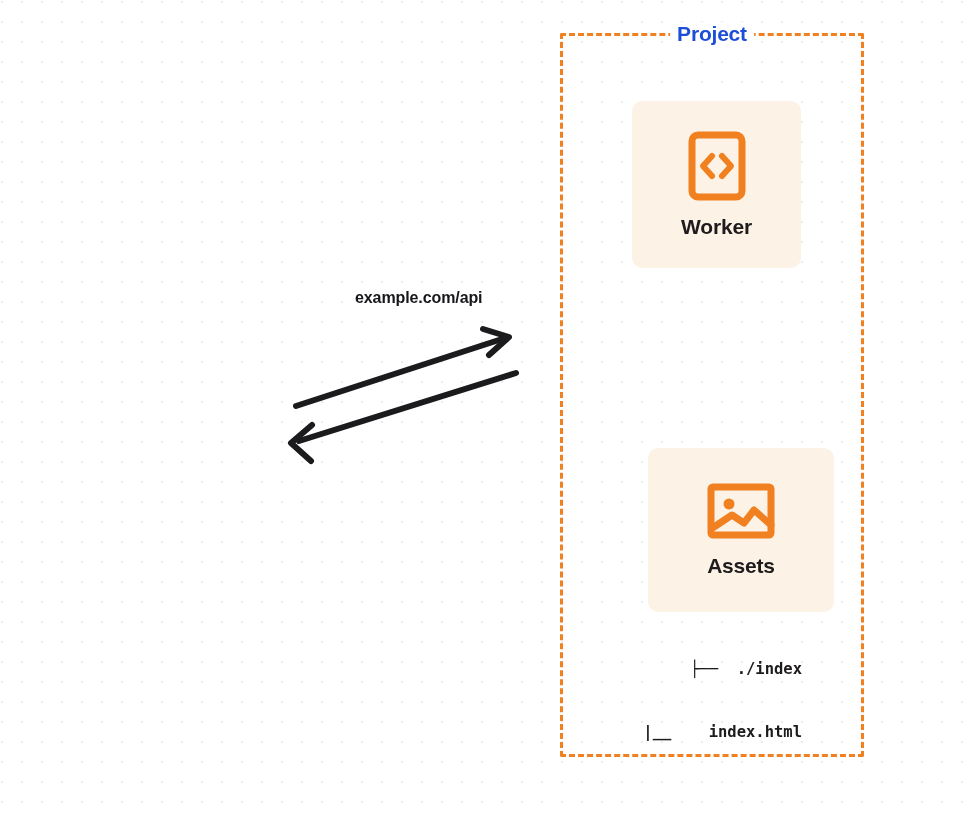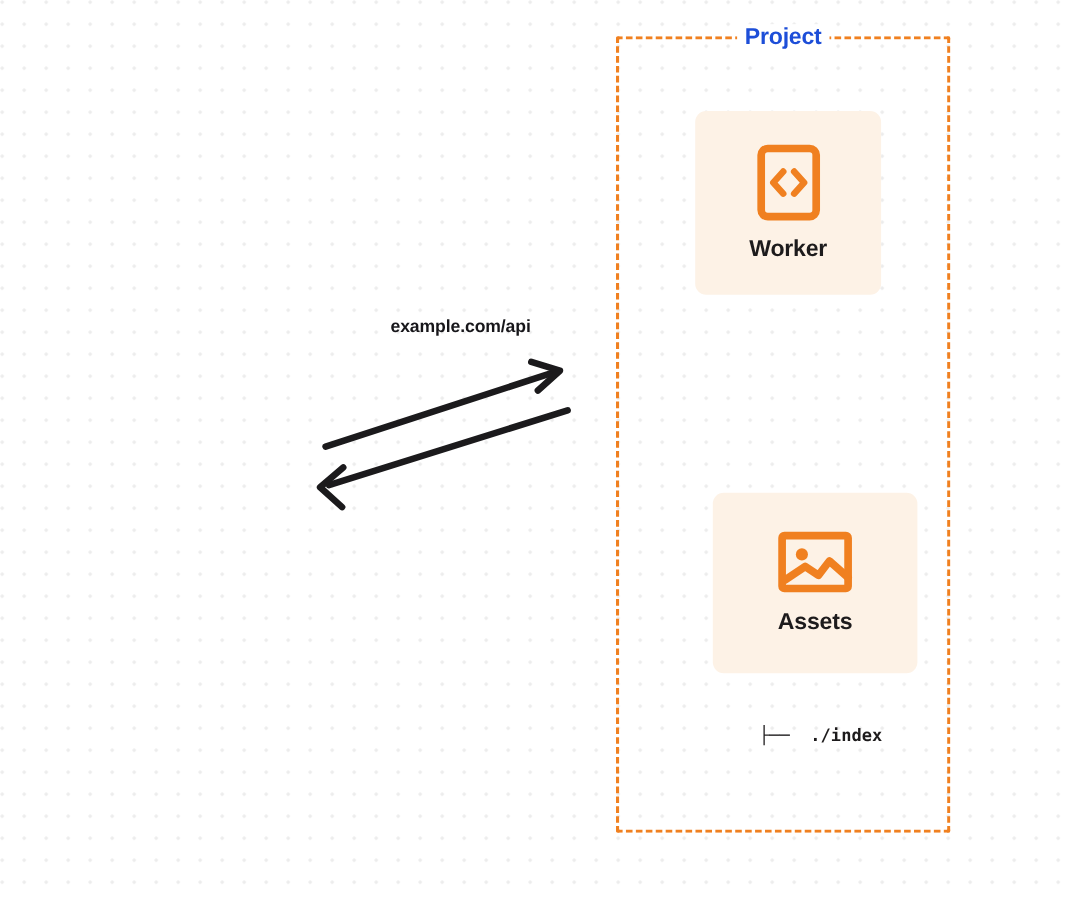--- a/index.html
+++ b/index.html
@@ -183,16 +183,17 @@
         <rect x="4" y="5" width="60" height="48" rx="2" ry="2" fill="none" stroke="#f08020" stroke-width="7"></rect>
         <circle cx="22" cy="22" r="5.5" fill="#f08020"></circle>
         <polyline points="7,45 25,33 37,41 47,28 64,43" fill="none" stroke="#f08020" stroke-width="7" stroke-linecap="round" stroke-linejoin="round"></polyline>
       </svg>
     </span>
     <span class="card-label">Assets</span>
   </div>
 
   <div id="asset-file-tree">
     <span class="tree-row">├──  ./index</span>
+    <span class="tree-row">|__    index.html</span>
     
   </div>
 
 </div>
 
 </body></html>

